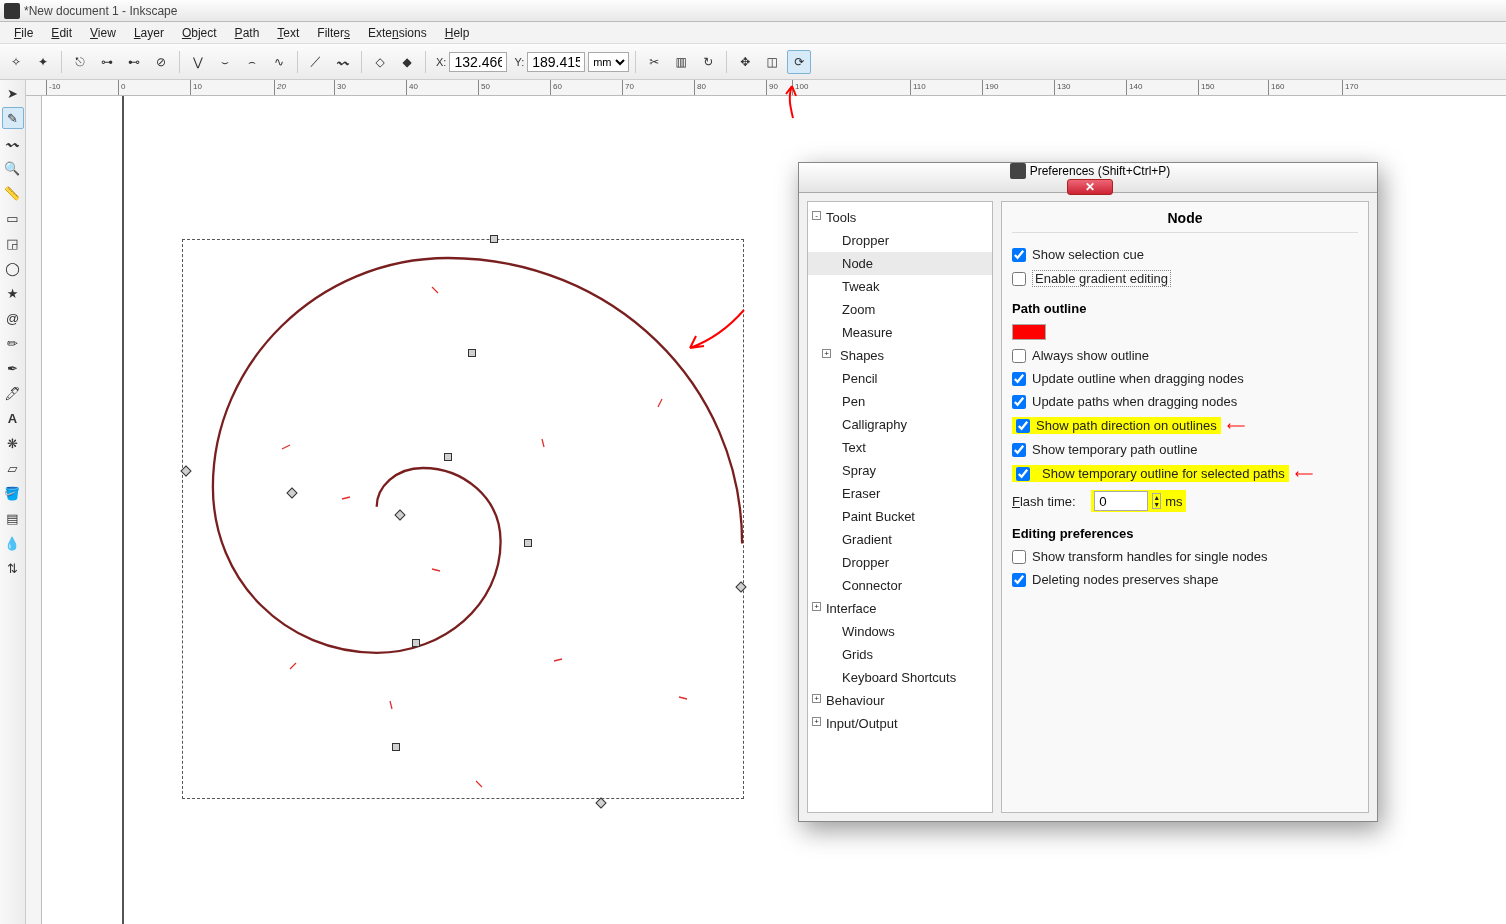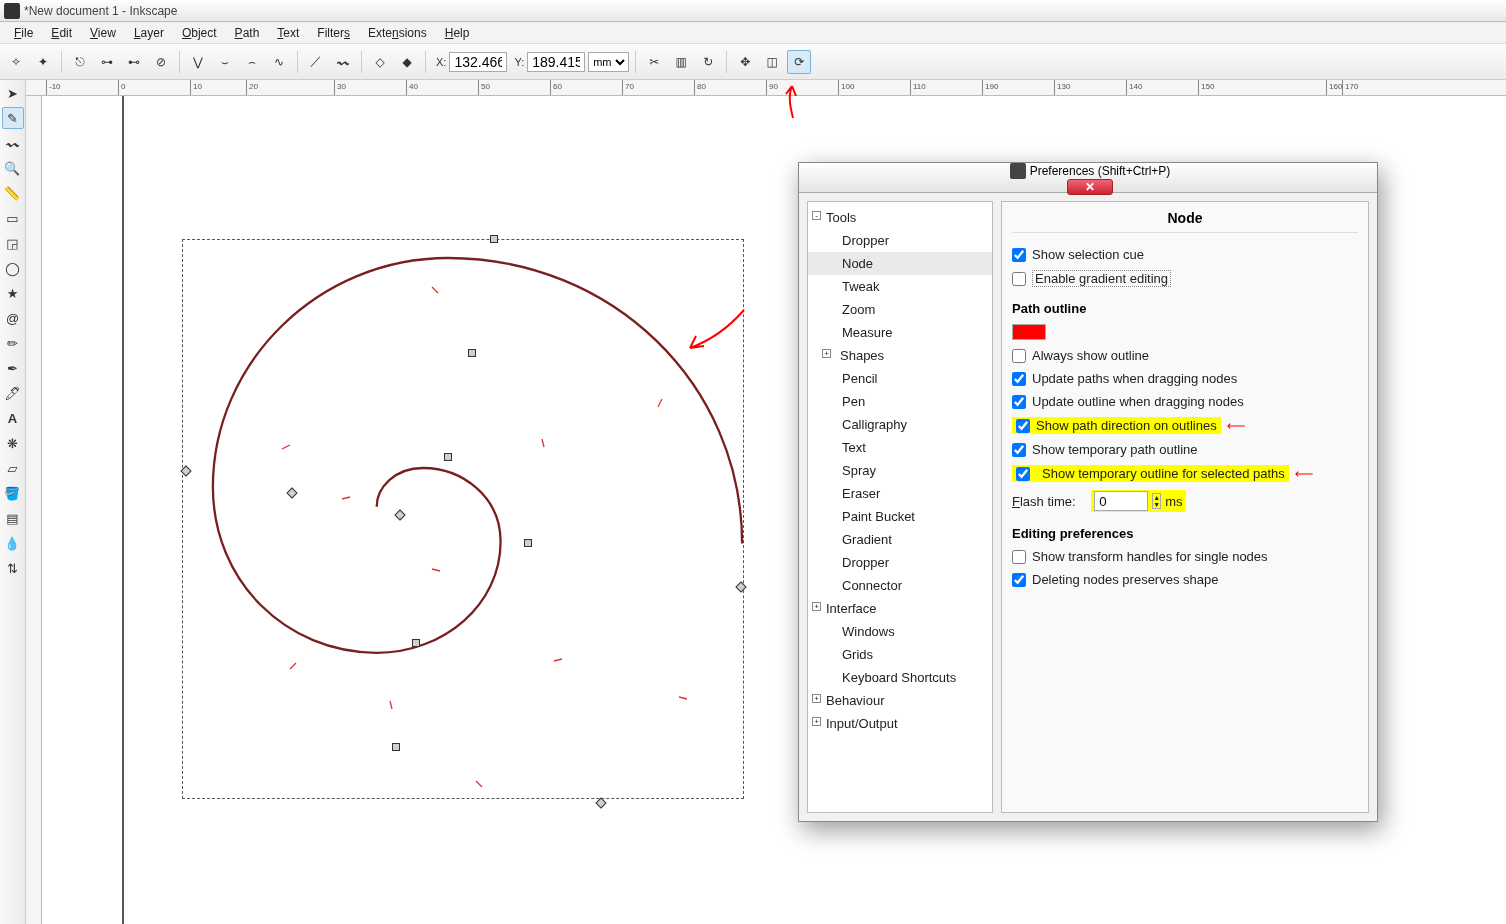--- a/index.html
+++ b/index.html
@@ -129,21 +129,21 @@
 <div class="hruler" id="hruler">
     <div class="tick" style="left: 20px;">
       <span>-10</span>
     </div>
     <div class="tick" style="left: 92px;">
       <span>0</span>
     </div>
     <div class="tick" style="left: 164px;">
       <span>10</span>
     </div>
-    <div class="tick" style="left: 220px; font-style: italic;">
+    <div class="tick" style="left: 248px; font-style: italic;">
       <span>20</span>
     </div>
     <div class="tick" style="left: 308px;">
       <span>30</span>
     </div>
     <div class="tick" style="left: 380px;">
       <span>40</span>
     </div>
     <div class="tick" style="left: 452px;">
       <span>50</span>
@@ -153,39 +153,39 @@
     </div>
     <div class="tick" style="left: 596px;">
       <span>70</span>
     </div>
     <div class="tick" style="left: 668px;">
       <span>80</span>
     </div>
     <div class="tick" style="left: 740px;">
       <span>90</span>
     </div>
-    <div class="tick" style="left: 812px;">
+    <div class="tick" style="left: 766px;">
       <span>100</span>
     </div>
     <div class="tick" style="left: 884px;">
       <span>110</span>
     </div>
     <div class="tick" style="left: 956px;">
       <span>190</span>
     </div>
     <div class="tick" style="left: 1028px;">
       <span>130</span>
     </div>
     <div class="tick" style="left: 1100px;">
       <span>140</span>
     </div>
     <div class="tick" style="left: 1172px;">
       <span>150</span>
     </div>
-    <div class="tick" style="left: 1300px;">
+    <div class="tick" style="left: 1242px;">
       <span>160</span>
     </div>
     <div class="tick" style="left: 1316px;">
       <span>170</span>
     </div>
   </div>
 
 <div class="vruler"></div>
 
 <div class="toolbox">
@@ -311,25 +311,25 @@
       <div class="pref-section">Path outline</div>
       <div class="pref-row">
           <div class="color-swatch"></div>
         </div>
       <div class="pref-row">
           <input type="checkbox" style="">
           <span>Always show outline</span>
         </div>
       <div class="pref-row">
           <input type="checkbox" checked="" style="">
+          <span>Update outline when dragging nodes</span>
+        </div>
+      <div class="pref-row">
+          <input type="checkbox" checked="" style="">
           <span>Update paths when dragging nodes</span>
-        </div>
-      <div class="pref-row">
-          <input type="checkbox" checked="" style="">
-          <span>Update outline when dragging nodes</span>
         </div>
       <div class="pref-row">
           <span class="hl" style="display:flex;align-items:center;gap:6px;padding:1px 4px;">
             <input type="checkbox" checked="" style="">
             <span>Show path direction on outlines</span>
           </span>
           <span style="color:#f00;">⟵</span>
         </div>
       <div class="pref-row">
           <input type="checkbox" checked="" style="">

